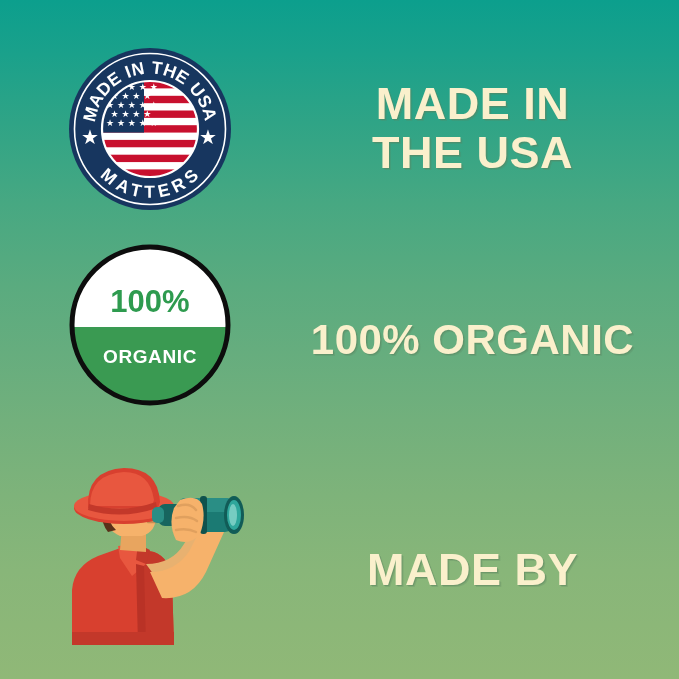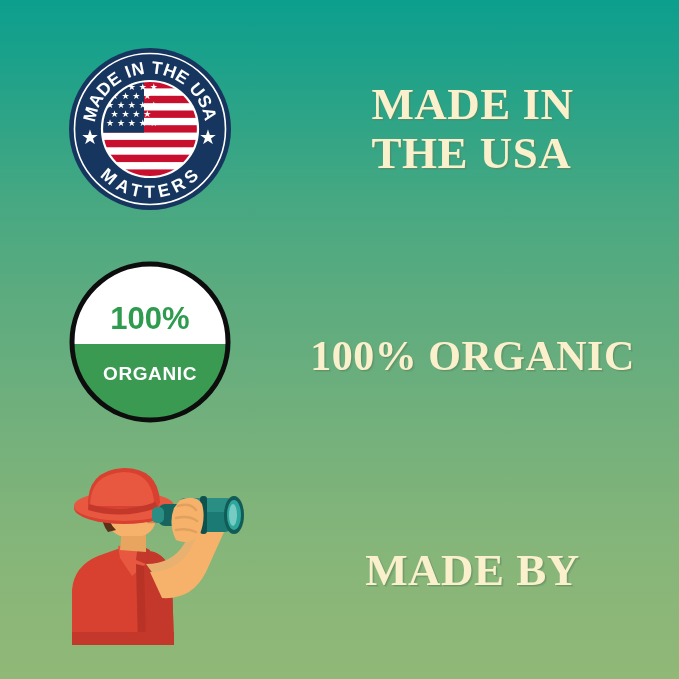--- a/index.html
+++ b/index.html
@@ -47,38 +47,38 @@
     flex: 1 1 auto;
     display: flex;
     align-items: center;
     justify-content: center;
     padding-right: 34px;
   }
 
   
   .headline {
     color: #faf0cc;
-    font-family: Liberation Serif, serif;
+    font-family: Liberation Sans, sans-serif;
     font-weight: bold;
-    text-align: left;
+    text-align: center;
     line-height: 1.08;
     letter-spacing: 0.5px;
     text-shadow:
       1px 1px 0 rgba(90,130,95,0.45),
       2px 2px 0 rgba(90,130,95,0.25);
     white-space: nowrap;
   }
   .headline .ln { display: block; }
   .hl-1 { font-size: 45px; }
   .hl-2 { font-size: 42px; margin-top: 29px; }
   .hl-3 { font-size: 45px; margin-top: 35px; }
 
   
   #row-usa     { top: 34px;  height: 190px; }
-  #row-organic { top: 247px; height: 190px; }
+  #row-organic { top: 230px; height: 190px; }
   #row-bird    { top: 455px; height: 195px; }
 
   
   .usa-badge {
     position: relative;
     width: 164px;
     height: 164px;
   }
   .usa-badge svg { display: block; }
 

